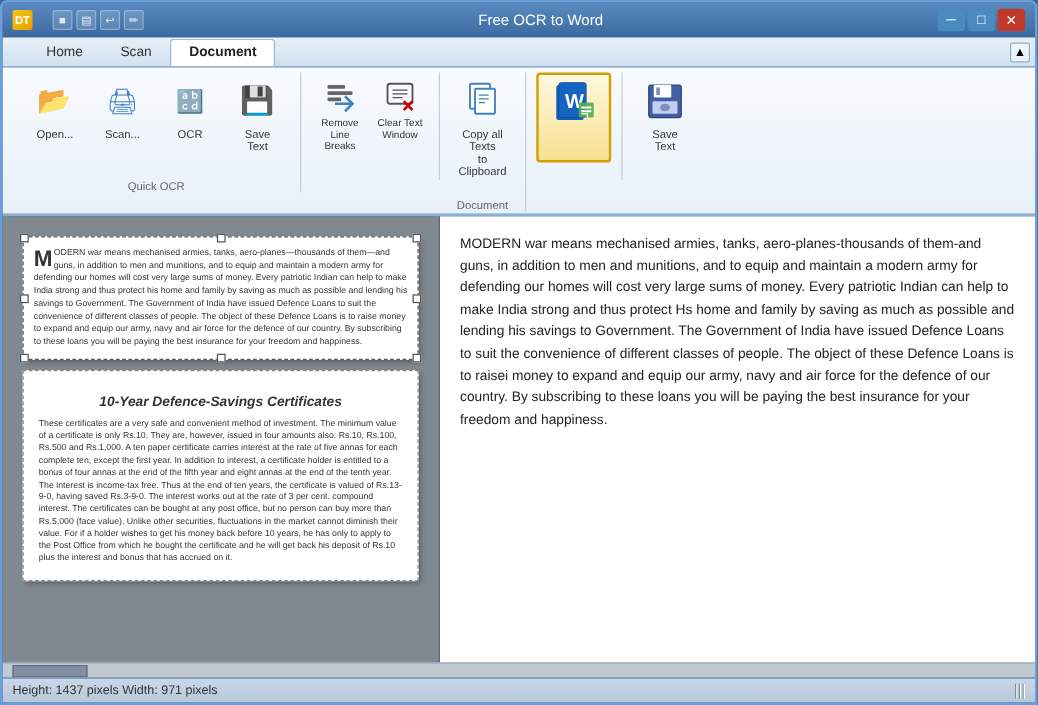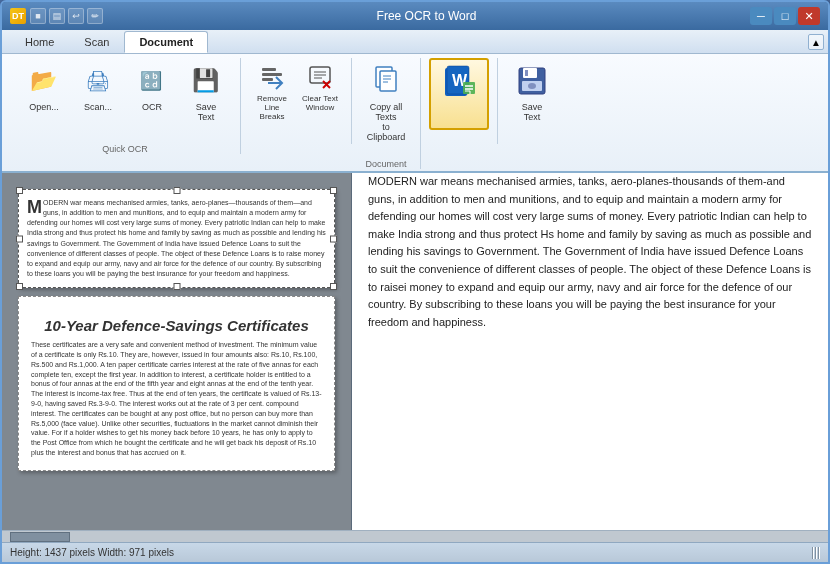--- a/index.html
+++ b/index.html
@@ -28,21 +28,21 @@
       background: linear-gradient(to bottom, #5a8abf, #3a6aa0);
       height: 28px;
       display: flex;
       align-items: center;
       padding: 0 8px;
       justify-content: space-between;
     }
     .title-bar-left {
       display: flex;
       align-items: center;
-      gap: 4px;
+      gap: 16px;
     }
     .title-bar-icon {
       width: 16px; height: 16px;
       background: linear-gradient(135deg, #f5c518, #e8a000);
       border-radius: 2px;
       display: flex; align-items: center; justify-content: center;
       font-size: 9px; color: white; font-weight: bold;
     }
     .title-bar-buttons-group {
       display: flex; gap: 3px; align-items: center;
@@ -77,21 +77,21 @@
     .win-btn-min { background: #4a8abf; }
     .win-btn-max { background: #4a8abf; }
     .win-btn-close { background: #c0392b; }
 
     
     .tabs-bar {
       background: linear-gradient(to bottom, #e8f0f8, #d0dff0);
       height: 24px;
       display: flex;
       align-items: flex-end;
-      padding-left: 8px;
+      padding-left: 20px;
       border-bottom: 1px solid #a0b8d0;
     }
     .tab {
       padding: 3px 14px;
       font-size: 11px;
       cursor: pointer;
       border-radius: 3px 3px 0 0;
       border: 1px solid transparent;
       color: #333;
       background: transparent;
@@ -226,34 +226,34 @@
     }
 
     .selection-handle {
       width: 7px; height: 7px;
       border: 1px solid #555;
       background: white;
       position: absolute;
     }
 
     .page-title-doc {
-      font-size: 15px;
+      font-size: 11px;
       font-weight: bold;
       text-align: center;
       margin: 6px 0 4px;
       font-style: italic;
     }
 
     
     .text-panel {
       flex: 1;
       background: white;
       overflow-y: auto;
       overflow-x: hidden;
-      padding: 0 16px;
+      padding: 14px 16px;
       font-size: 11px;
       line-height: 1.6;
       color: #222;
       position: relative;
     }
     .text-panel::-webkit-scrollbar { width: 12px; }
     .text-panel::-webkit-scrollbar-track { background: #e0e8f0; }
     .text-panel::-webkit-scrollbar-thumb { background: #8090a0; border: 1px solid #607080; }
 
     

